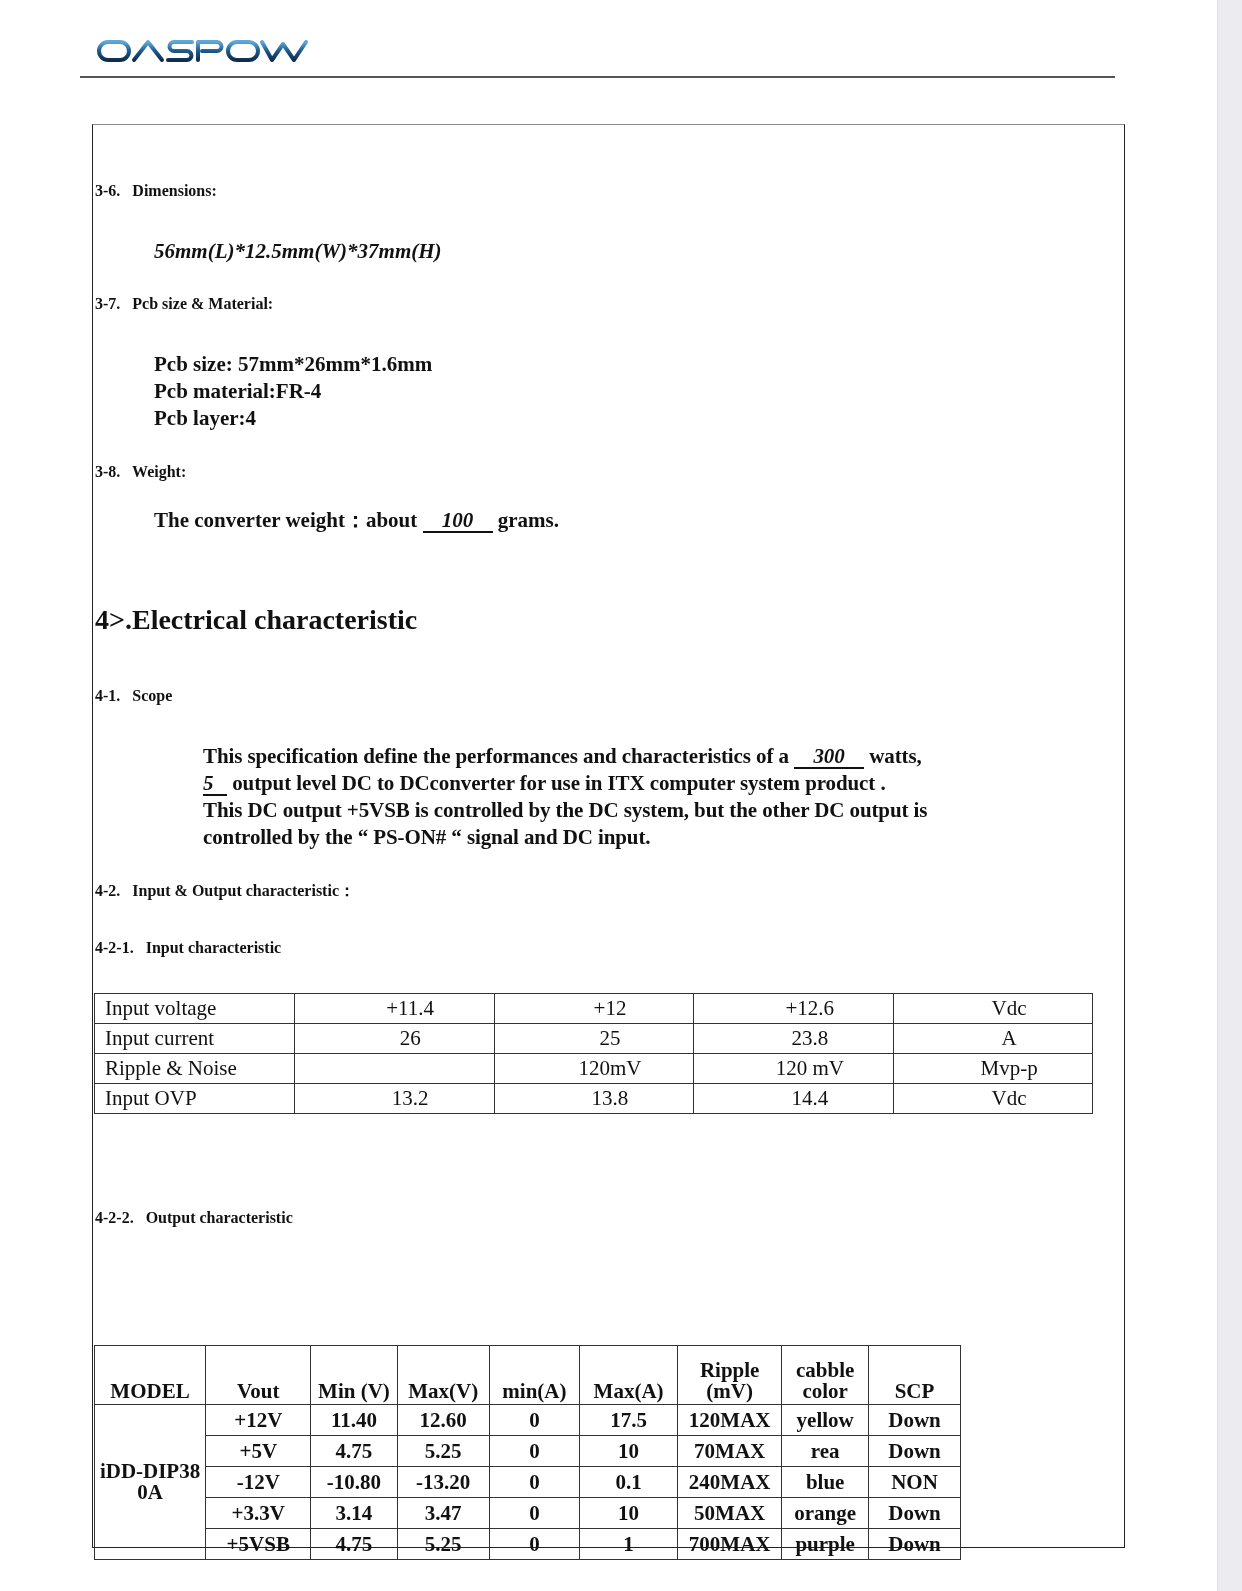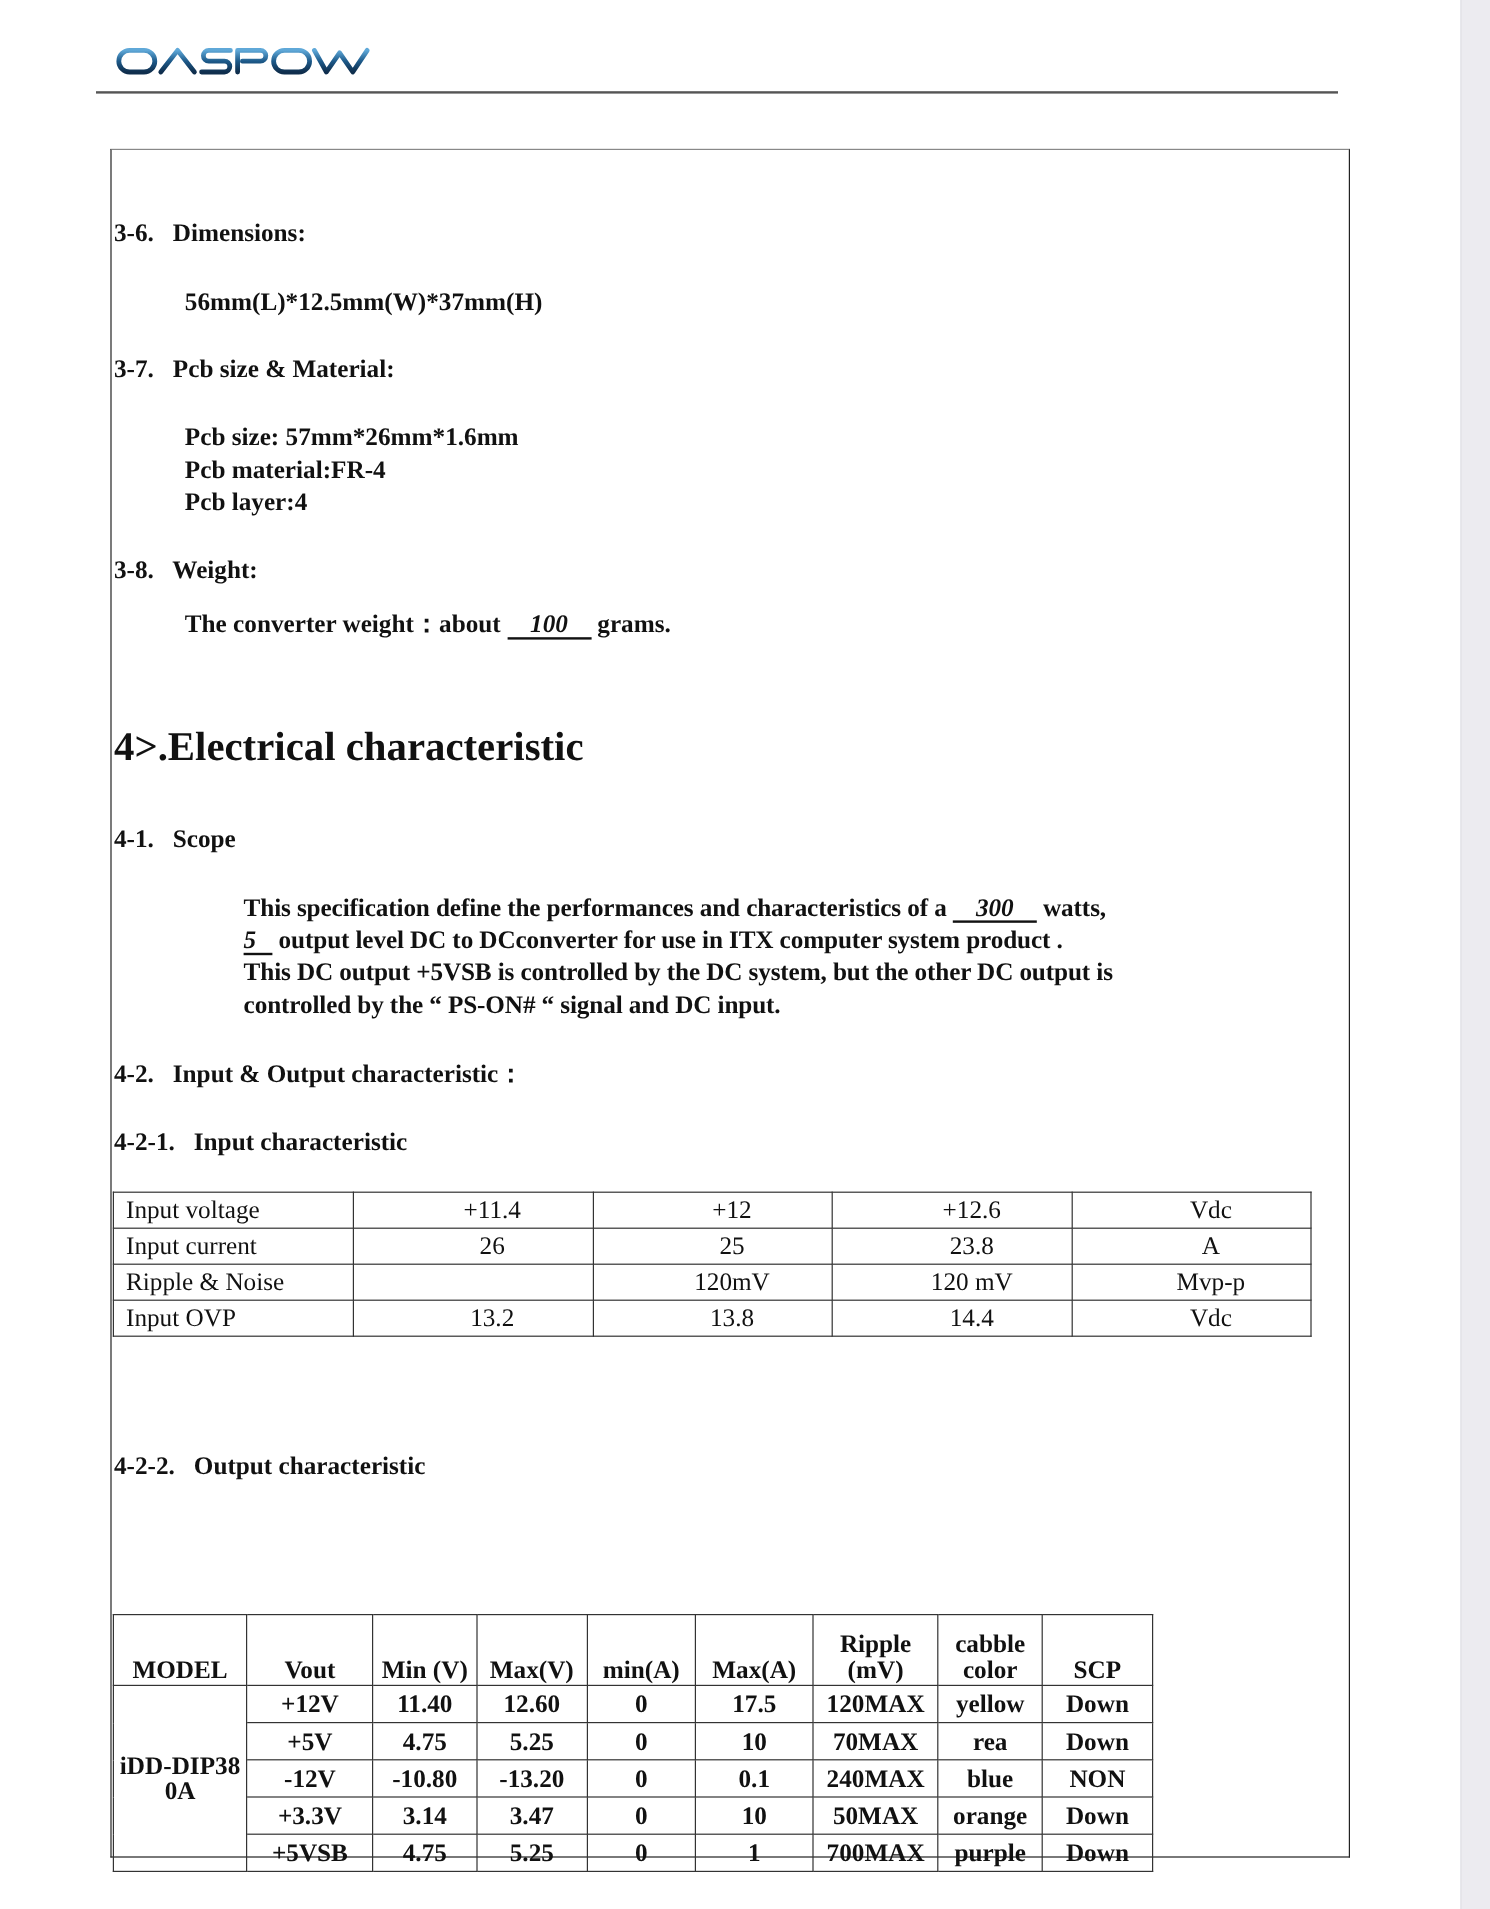--- a/index.html
+++ b/index.html
@@ -18,23 +18,23 @@
   }
   .header-rule {
     position: absolute; left: 80px; top: 76px; width: 1035px; height: 2px;
     background: #555;
   }
   .content-box {
     position: absolute; left: 92px; top: 124px; width: 1033px; height: 1424px;
     border: 1px solid #222; border-top-color: #888; box-sizing: border-box;
   }
   .txt { position: absolute; white-space: nowrap; font-weight: bold; }
-  .h2 { font-size: 21px; }
+  .h2 { font-size: 16px; }
   .body { font-size: 21px; }
-  .big { font-size: 34px; }
+  .big { font-size: 28px; }
   .scope-line { font-size: 21px; letter-spacing: -0.1px; }
   .blank {
     display: inline-block; border-bottom: 2px solid #111; font-style: italic;
     text-align: center; line-height: 1.05;
   }
   table.grid {
     position: absolute; border-collapse: collapse;
     font-family: "Liberation Serif", "DejaVu Serif", serif;
   }
   table.grid td, table.grid th {
@@ -74,21 +74,21 @@
   </g>
 </svg>
 <div class="header-rule"></div>
 
 <div class="content-box"></div>
 
 <div class="txt h2" style="left:95px;top:182px;">
   <span>3-6.</span>&nbsp;&nbsp;
   <span>Dimensions:</span>
 </div>
-<div class="txt body" style="left:154px;top:239px;">56mm(L)*12.5mm(W)*37mm(H)</div>
+<div class="txt body" style="left:154px;top:239px;font-style:italic;">56mm(L)*12.5mm(W)*37mm(H)</div>
 
 <div class="txt h2" style="left:95px;top:295px;">
   <span>3-7.</span>&nbsp;&nbsp;
   <span>Pcb size &amp; Material:</span>
 </div>
 <div class="txt body" style="left:154px;top:352px;">Pcb size: 57mm*26mm*1.6mm</div>
 <div class="txt body" style="left:154px;top:379px;">Pcb material:FR-4</div>
 <div class="txt body" style="left:154px;top:406px;">Pcb layer:4</div>
 
 <div class="txt h2" style="left:95px;top:463px;">

